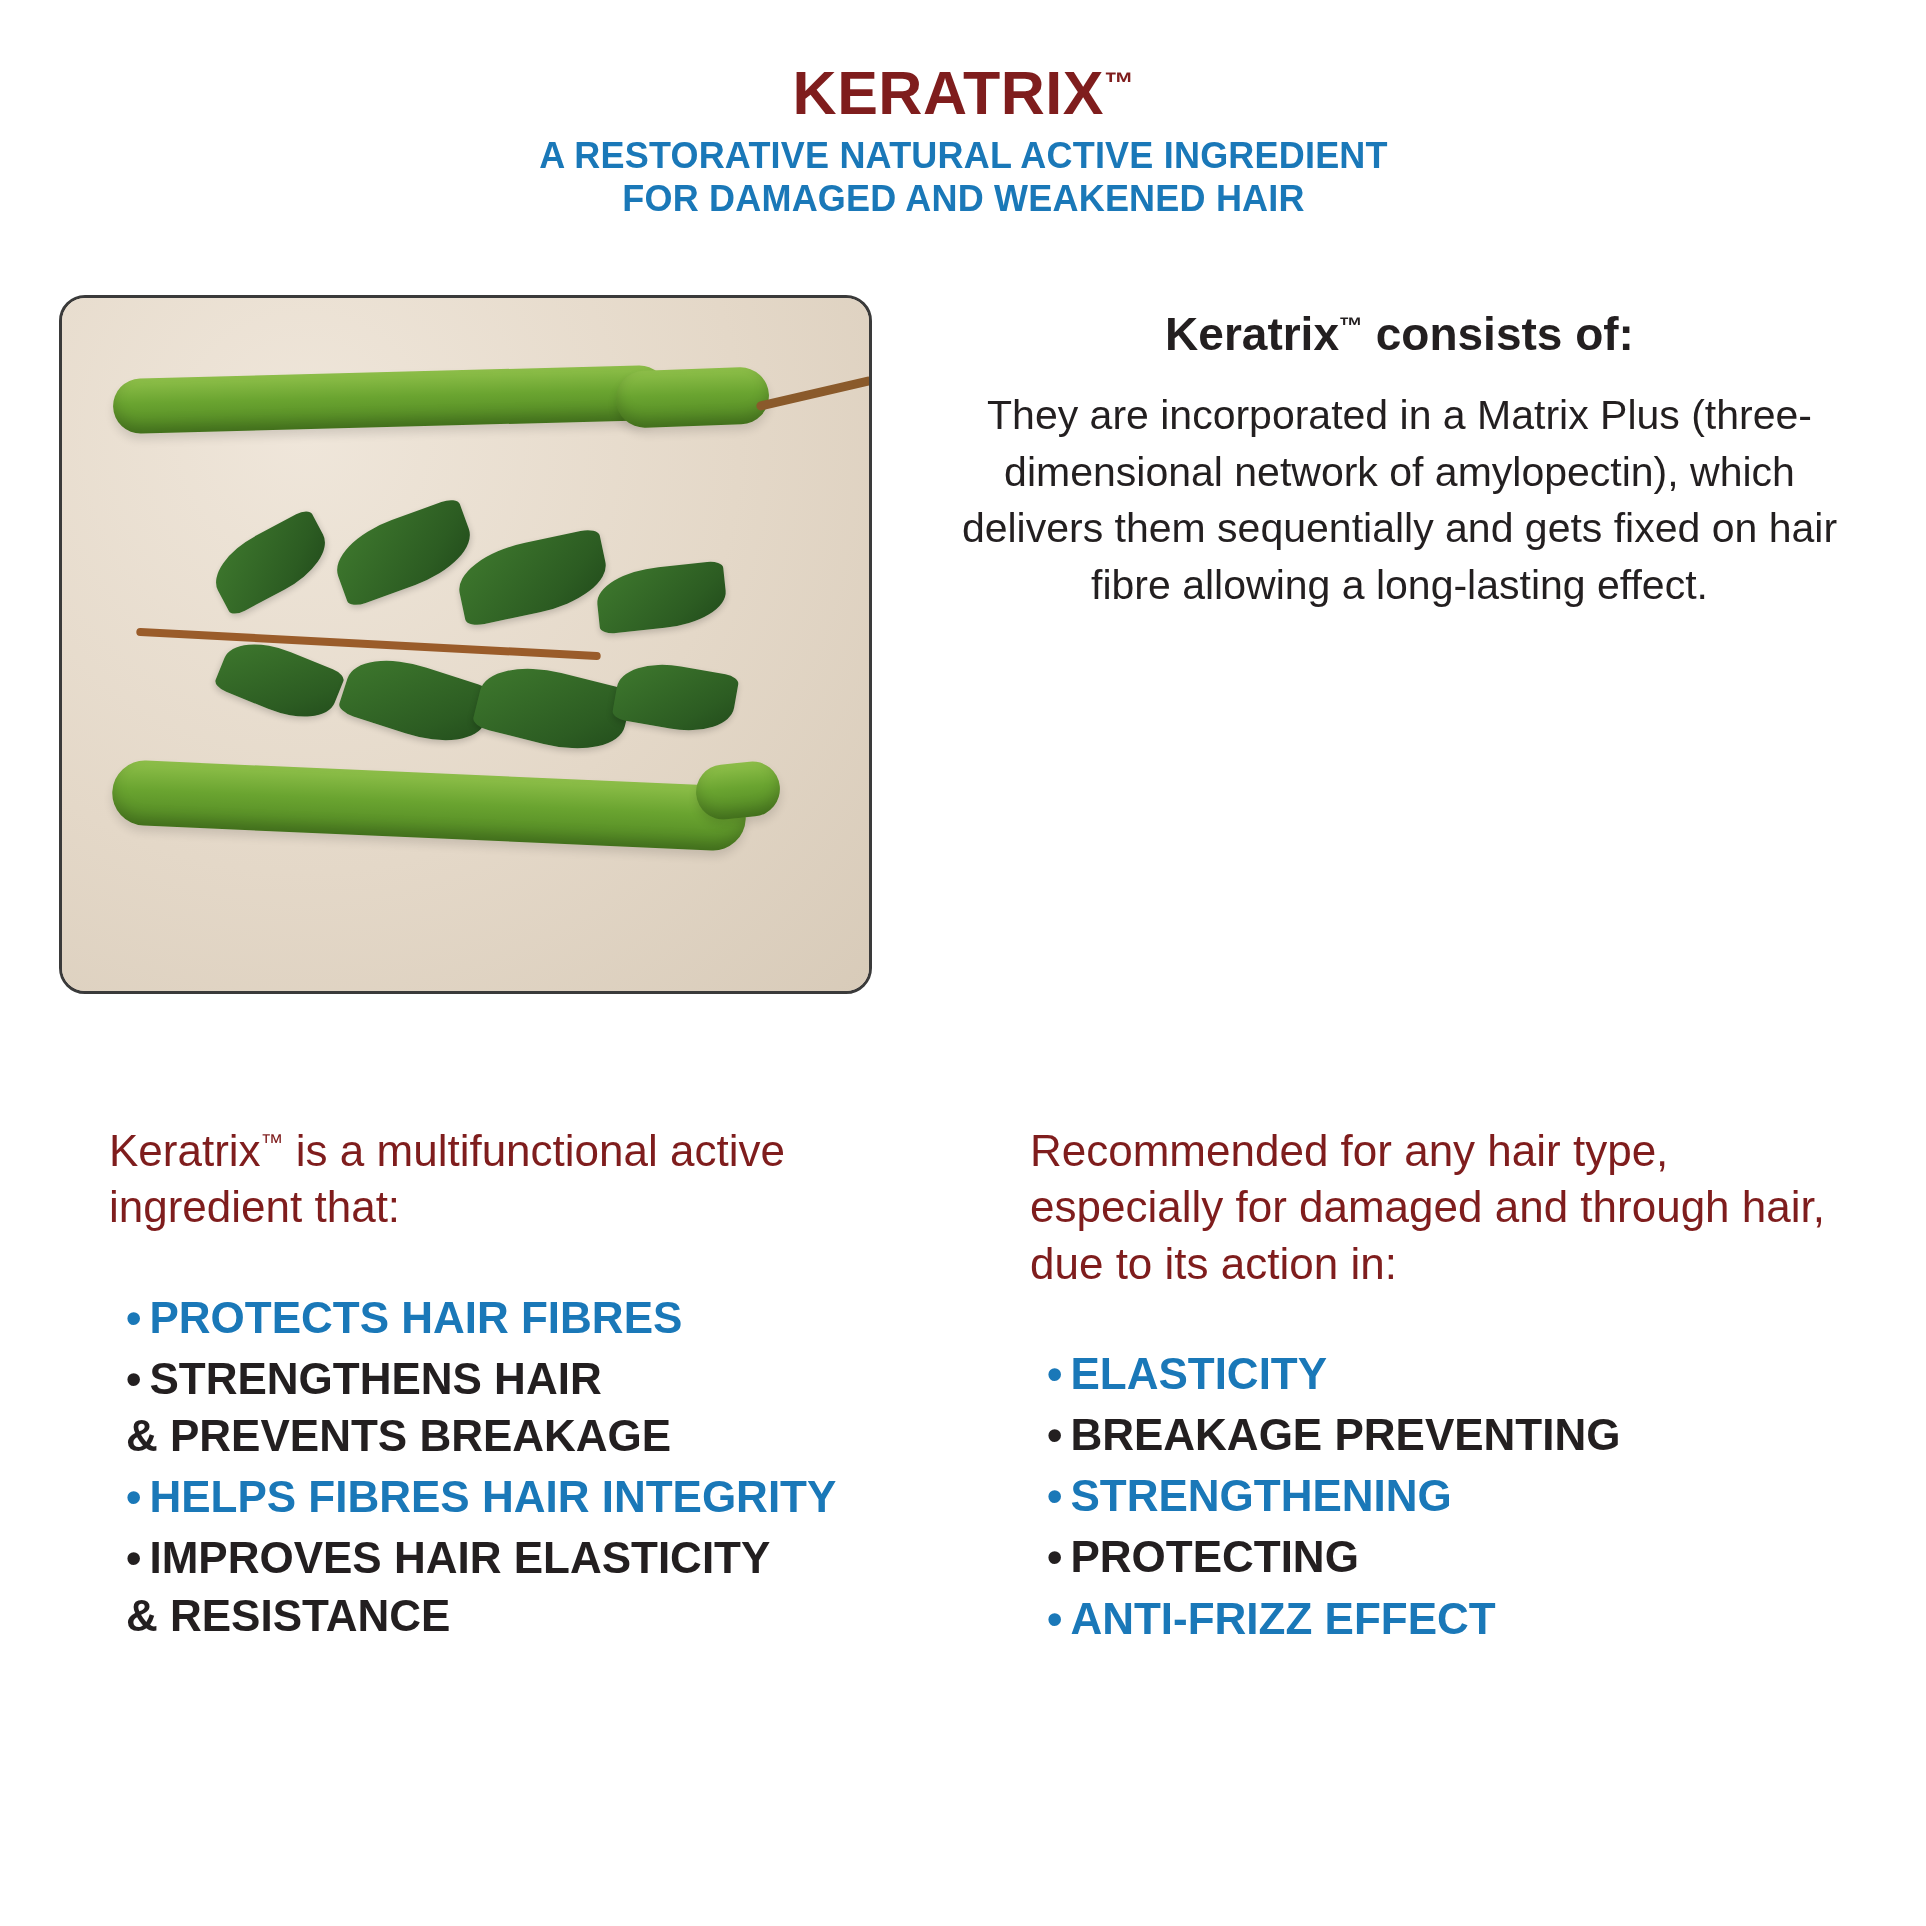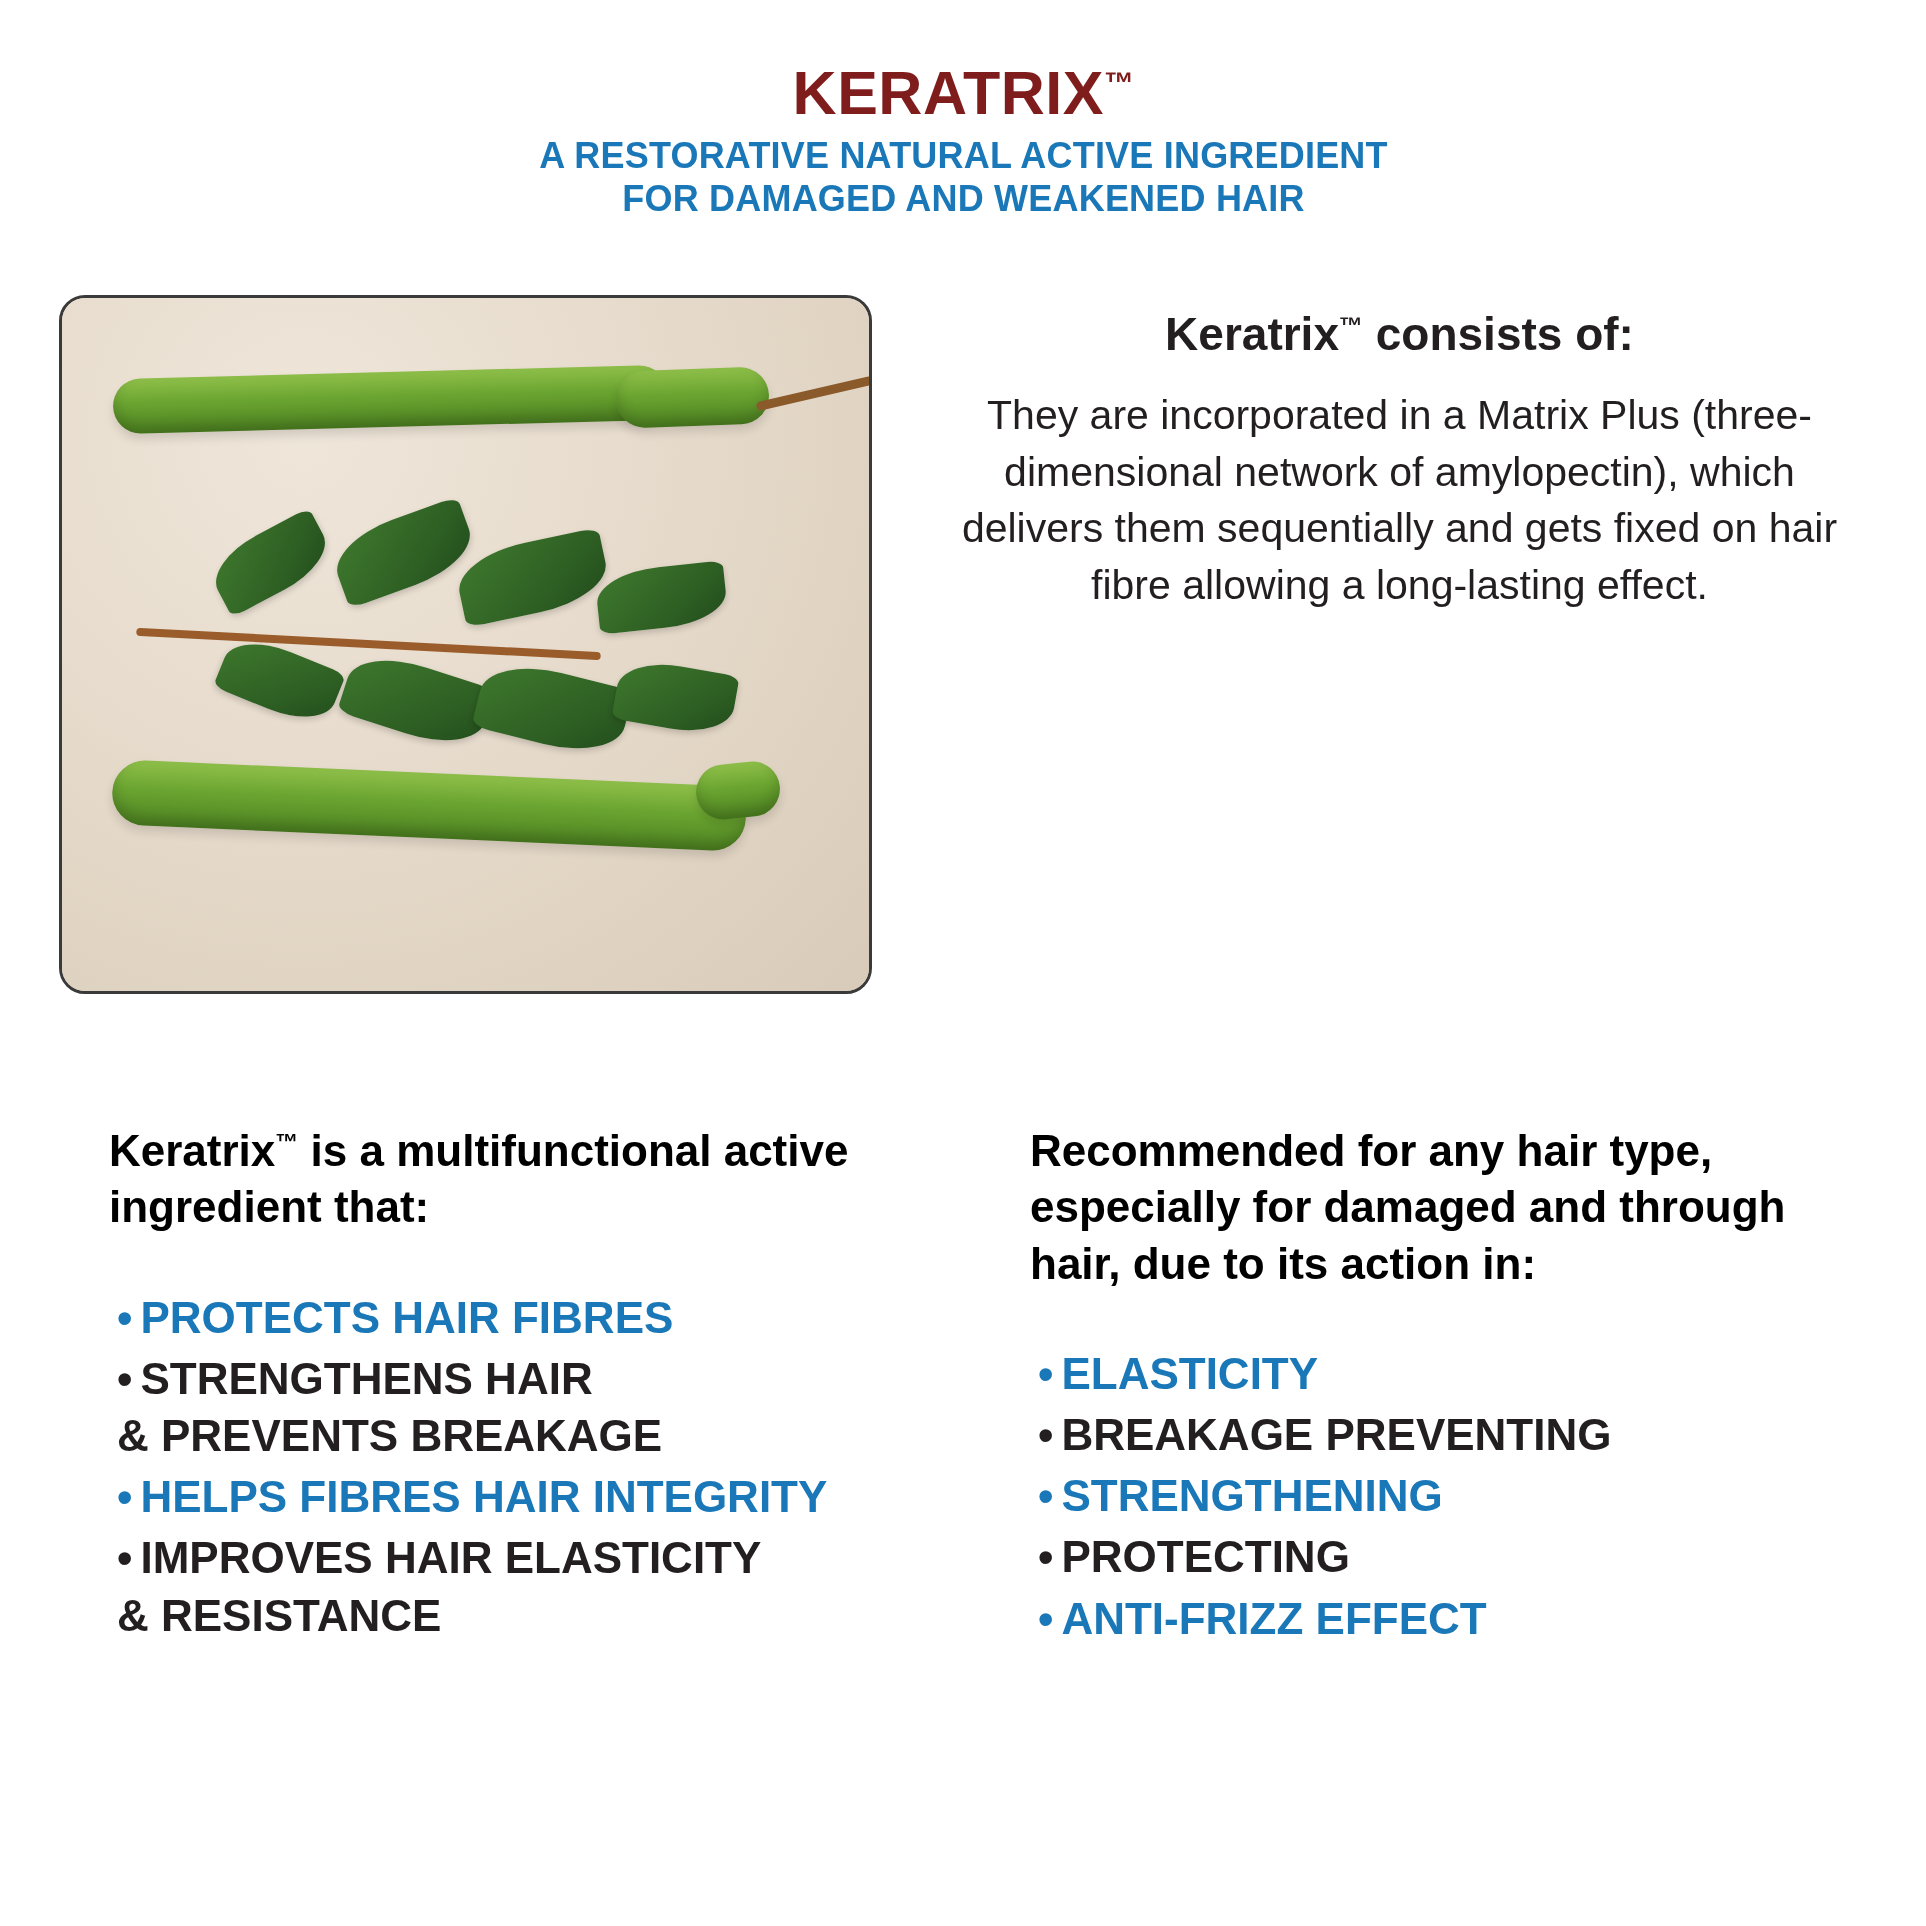--- a/index.html
+++ b/index.html
@@ -151,30 +151,30 @@
     display: flex;
     margin-top: 129px;
     padding: 0 65px 0 109px;
     align-items: flex-start;
   }
   .col-left { width: 921px; padding-right: 59px; box-sizing: border-box; }
   .col-right { flex: 1; }
 
   .lead {
     font-size: 44px;
-    font-weight: bold;
+    font-weight: normal;
     line-height: 1.28;
-    color: #000000;
+    color: #7f1d1d;
     margin: 0 0 53px 0;
   }
   .lead .tm { font-size: 23px; vertical-align: super; }
 
   ul.benefits {
     list-style: none;
-    margin: 8px;
+    margin: 17px;
     padding: 0;
   }
   ul.benefits li {
     font-size: 44px;
     font-weight: bold;
     line-height: 1.30;
     color: #231f20;
     margin-bottom: 4px;
     white-space: pre-line;
   }

